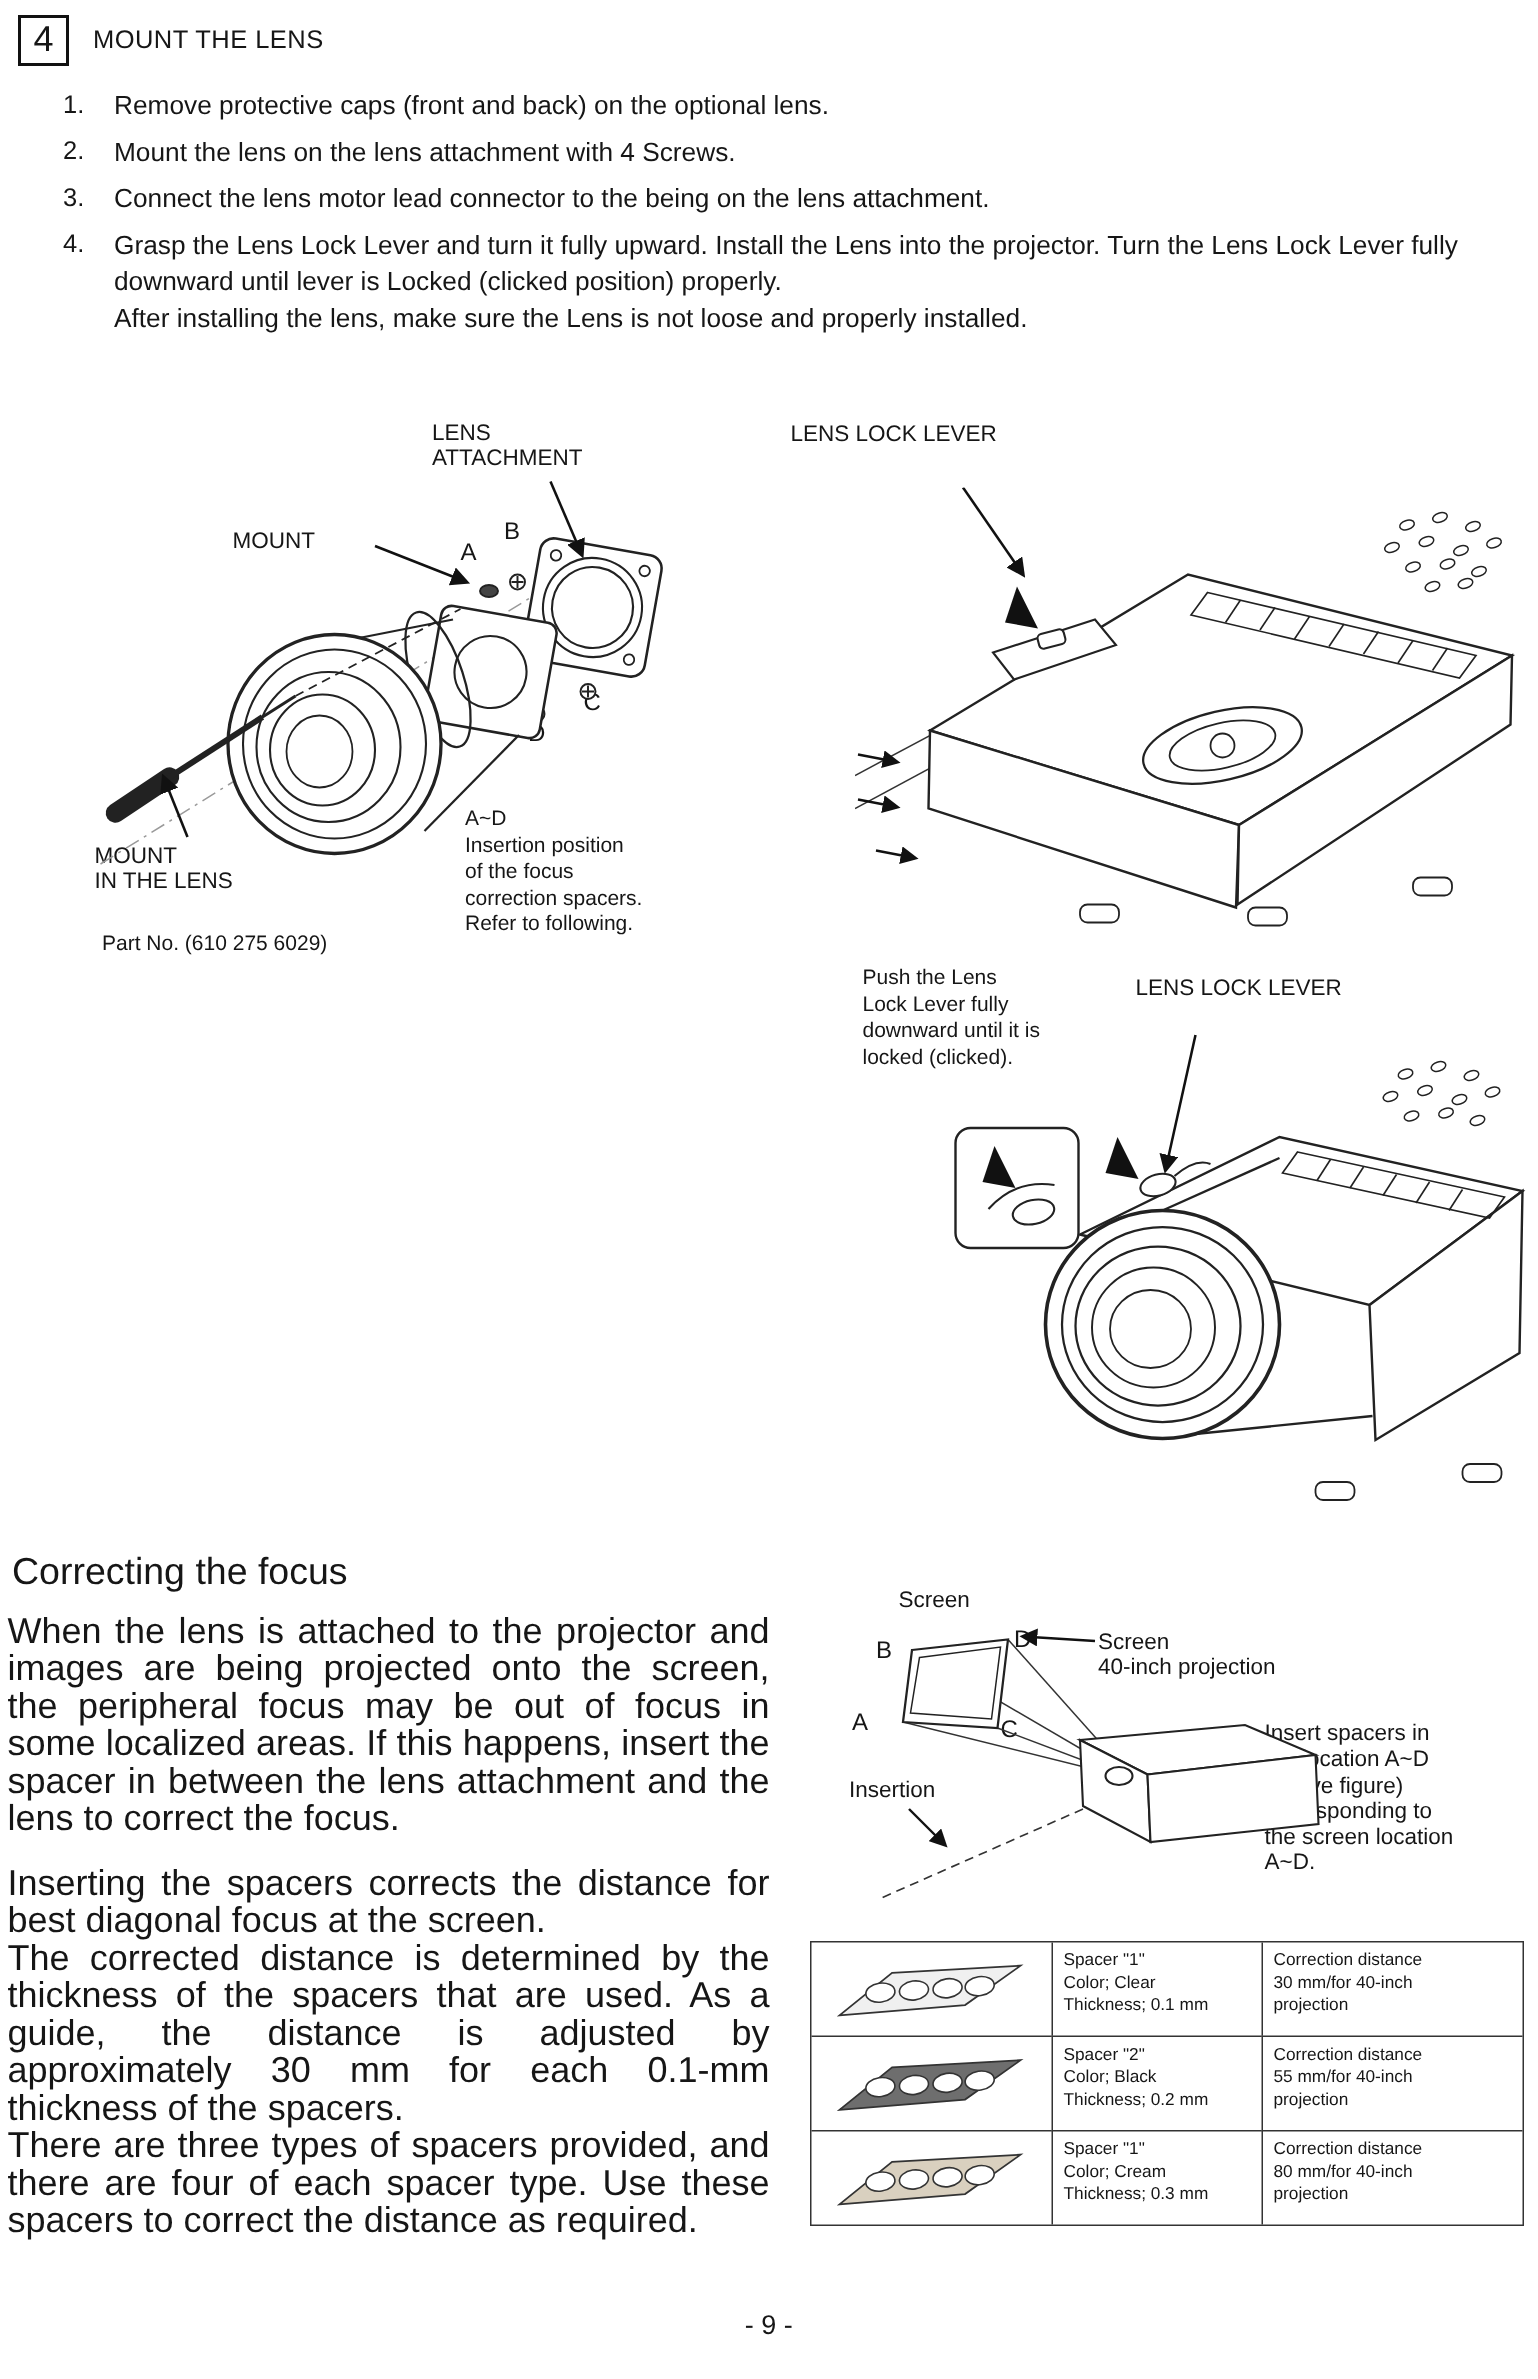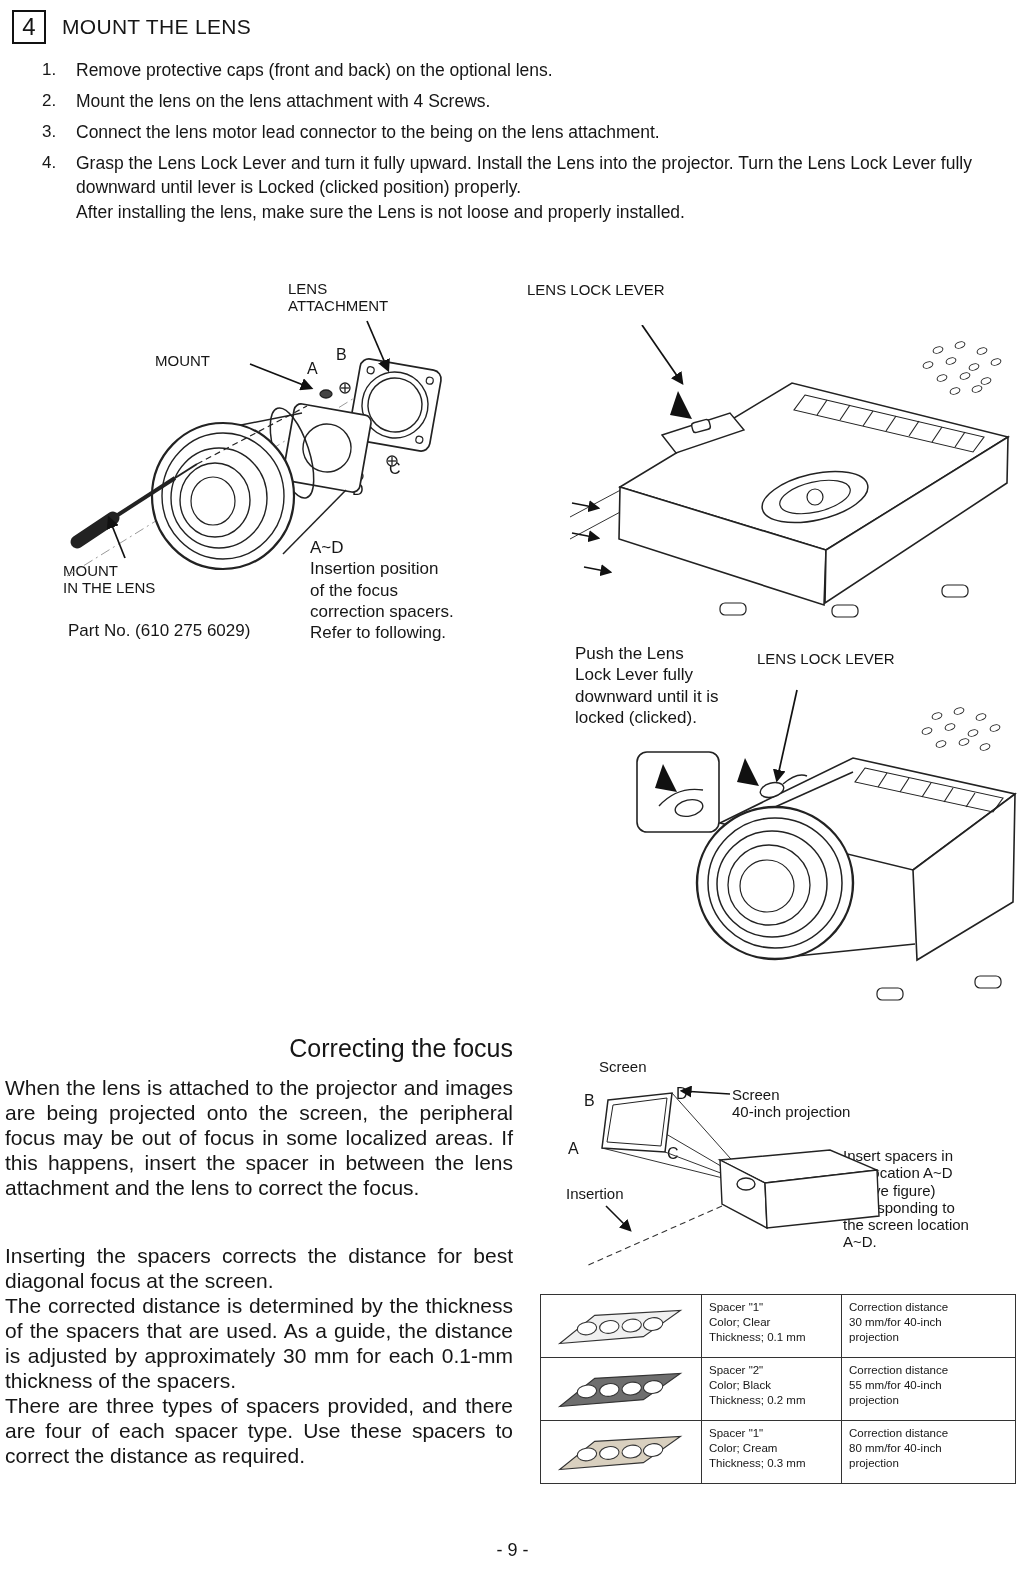--- a/index.html
+++ b/index.html
@@ -3,29 +3,29 @@
 <meta charset="utf-8">
 <style>
   *{box-sizing:border-box;margin:0;padding:0}
   html,body{width:1025px;height:1586px;background:#ffffff;color:#161616;
     font-family:"Liberation Sans","DejaVu Sans",sans-serif;position:relative;overflow:hidden}
   .abs{position:absolute}
   .pre{white-space:pre-line}
   .just{text-align:justify}
   .step-box{width:34px;height:34px;border:2.5px solid #111;display:flex;align-items:center;justify-content:center;
     font-size:24px;line-height:1}
-  .sec-title{font-size:21px;margin-left:16px;letter-spacing:.3px}
+  .sec-title{font-size:17px;margin-left:16px;letter-spacing:.3px}
   .instr{display:flex;font-size:17.5px;line-height:1.42;margin-bottom:6px}
   .inum{width:34px;flex:none;font-size:17px}
   .itext{flex:1}
   .dlabel{font-size:15px;line-height:1.15}
-  .dlabel-s{font-size:17px;line-height:1.25}
+  .dlabel-s{font-size:14px;line-height:1.25}
   .marker-letter{font-size:16px}
-  .focus-heading{font-size:25px;text-align:right;width:505px}
-  .fpara{width:508px;font-size:21px;line-height:25px}
+  .focus-heading{font-size:25px;text-align:left;width:505px}
+  .fpara{width:508px;font-size:24px;line-height:25px}
   .spacer-table{display:grid;grid-template-columns:160px 140px 174px;border:1.5px solid #333;width:476px;background:#fff}
   .spacer-table .cell{border-top:1px solid #333;padding:5px 7px;font-size:11.5px;line-height:1.32}
   .spacer-table .cell:nth-child(-n+3){border-top:none}
   .spacer-table .c2,.spacer-table .c3{border-left:1px solid #333}
   .img-cell{display:flex;align-items:center;justify-content:center;padding:3px 2px}
   .footer{width:100%;text-align:center;font-size:18px}
   svg{display:block}
 </style>
 </head>
 <body>

